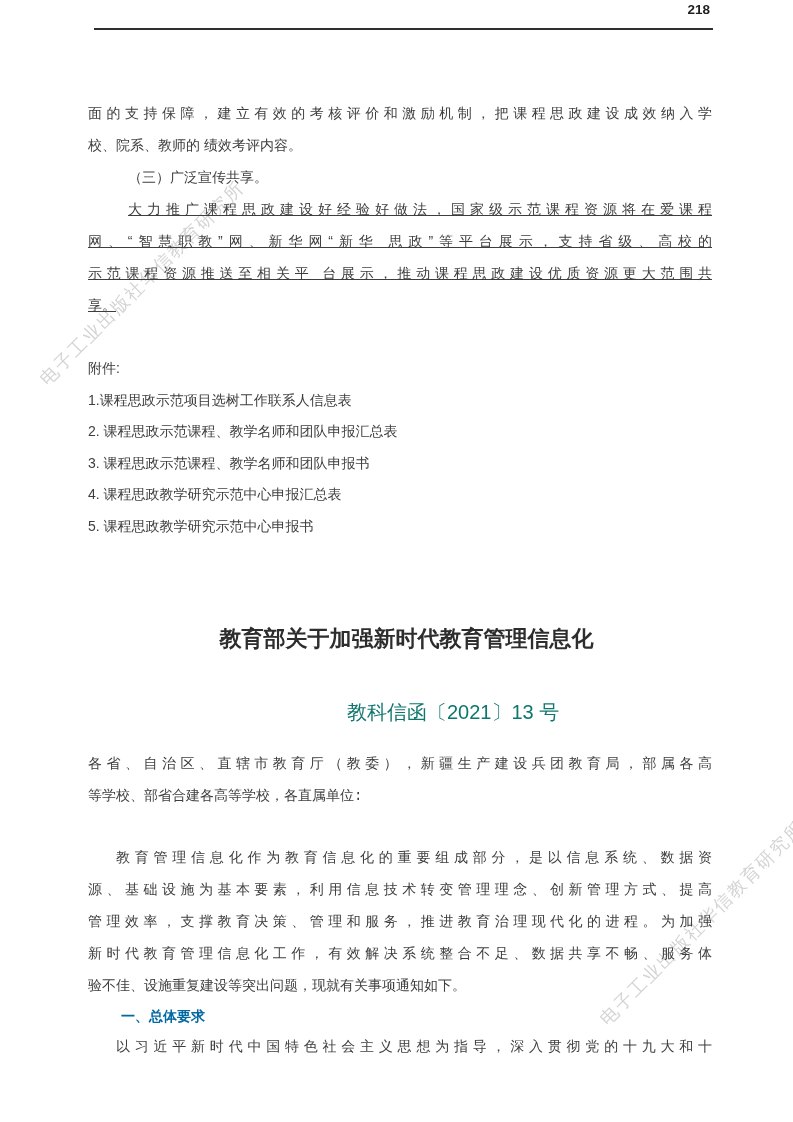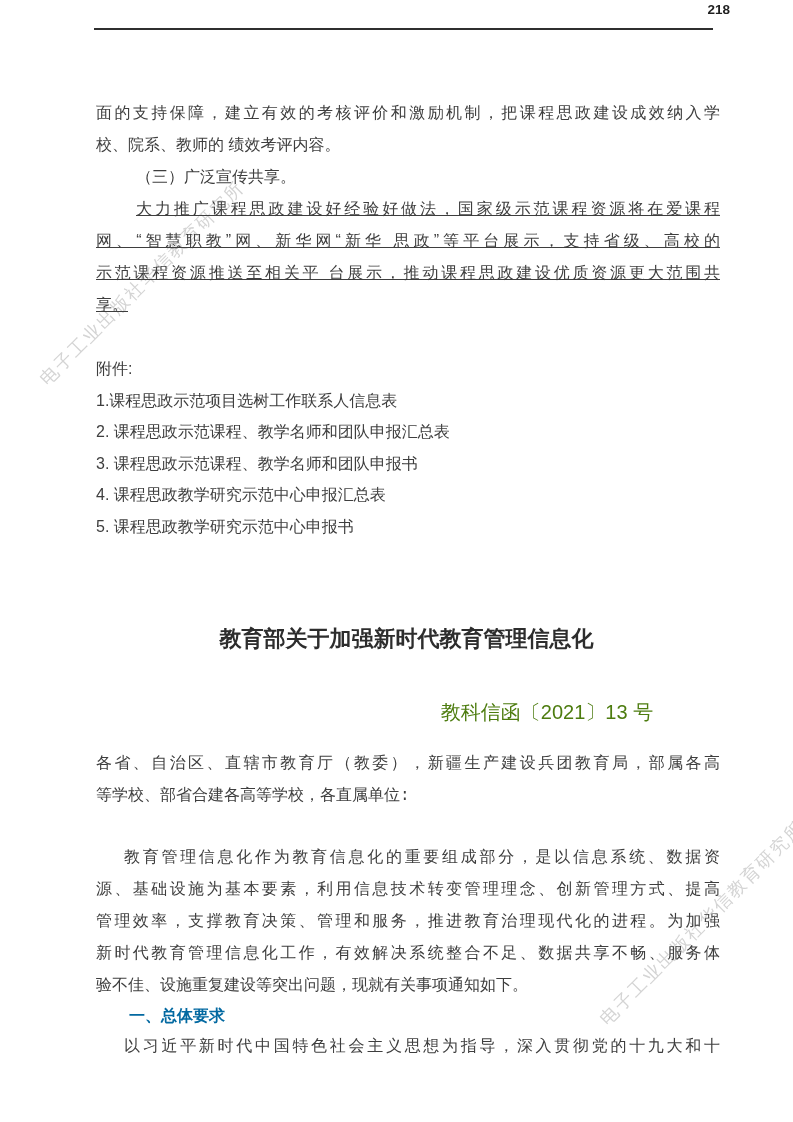--- a/index.html
+++ b/index.html
@@ -33,37 +33,36 @@
   .page-number {
     position: absolute;
     top: 2px;
     left: 0;
     width: 710px;
     text-align: right;
     font-size: 13.5px;
     font-weight: 600;
     color: #1f1f1f;
     z-index: 1;
-    padding-left: 20px;
   }
   .header-rule {
     position: absolute;
     left: 94px;
     top: 28px;
     width: 619px;
     height: 2px;
     background: #2f2f2f;
     z-index: 1;
   }
   
   .blk {
     position: absolute;
-    left: 96px;
+    left: 88px;
     width: 624px;
-    font-size: 16px;
+    font-size: 14px;
     line-height: 32px;
     color: #3e3e3e;
     z-index: 1;
   }
   .line { white-space: normal; }
   
   .fl {
     text-align: justify;
     text-align-last: justify;
     text-justify: inter-character;
@@ -85,23 +84,23 @@
     font-size: 22px;
     line-height: 40px;
     font-weight: bold;
     color: #2d2d2d;
   }
   .blk-docnum {
     top: 696px;
     left: auto;
     right: 46px;
     width: 400px;
-    text-align: center;
+    text-align: left;
     font-size: 20px;
-    color: #4d7c0f;
+    color: #0f766e;
   }
   .blk-salutation { top: 748px; font-family: Liberation Mono, monospace; }
   .blk-intro { top: 841px; }
   .blk-sec1-heading {
     top: 1000px;
     font-weight: bold;
     color: #0369a1;
   }
   .blk-sec1-body { top: 1030px; }
 </style>

